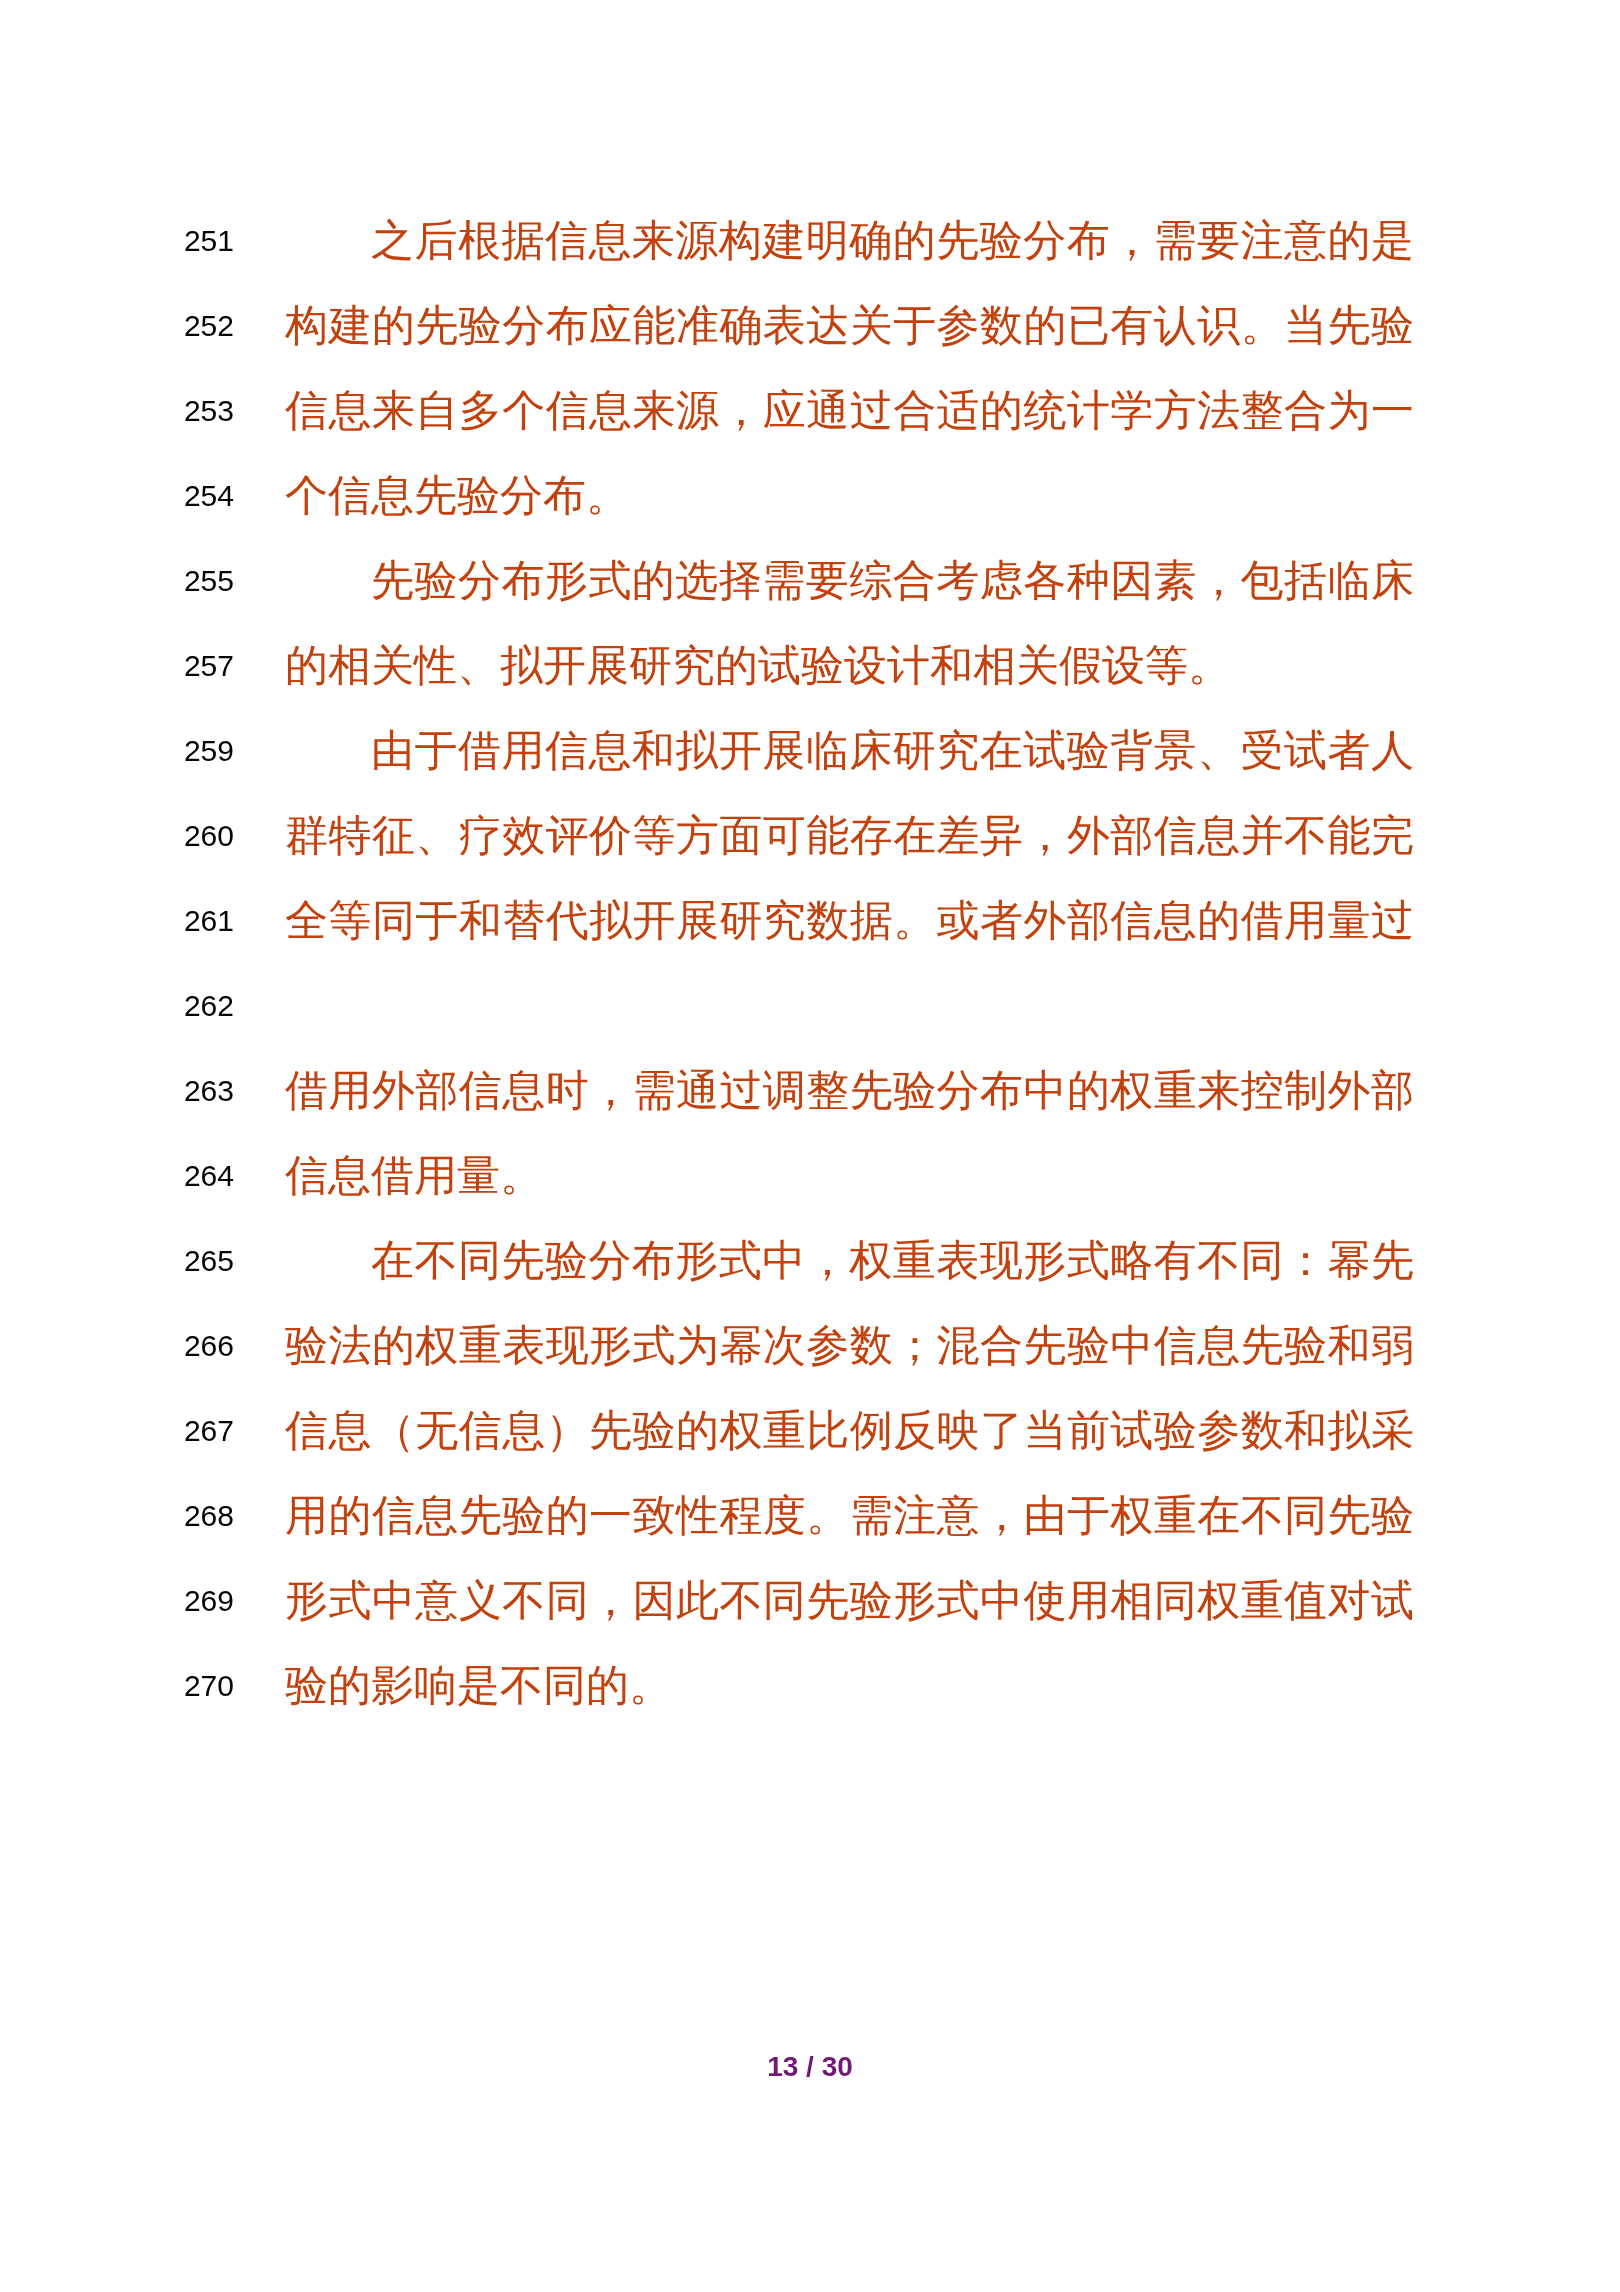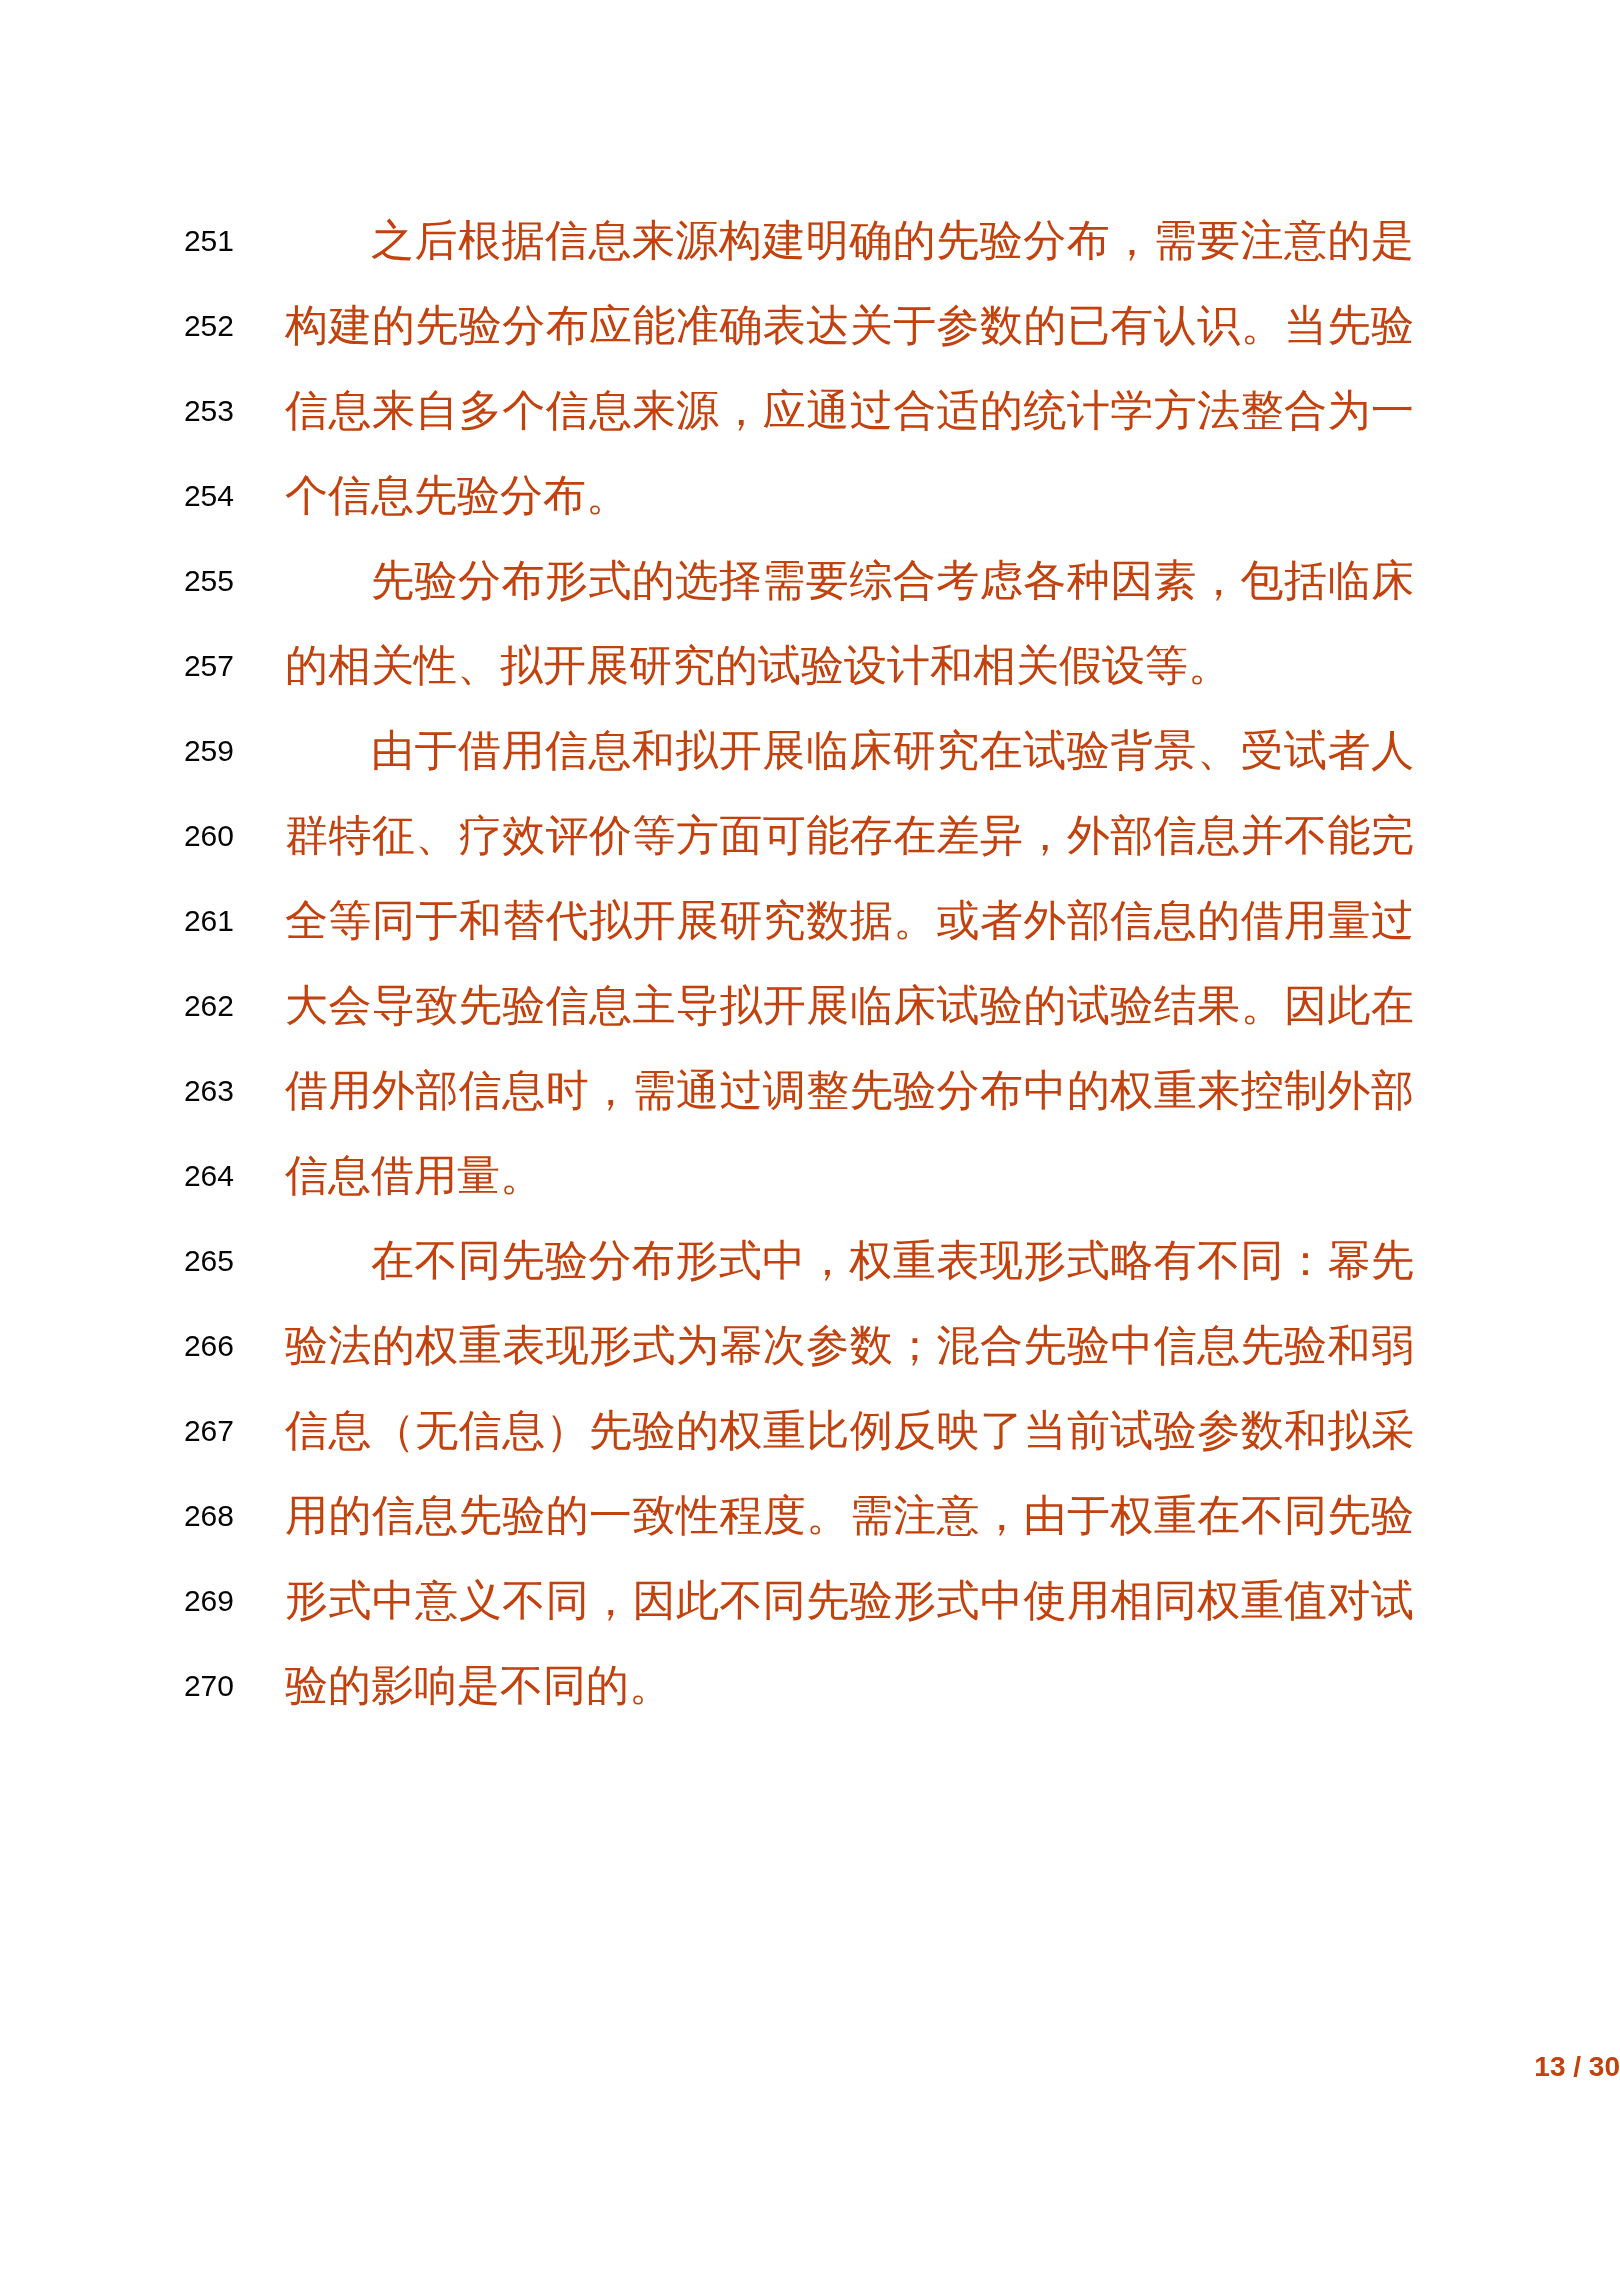--- a/index.html
+++ b/index.html
@@ -40,25 +40,25 @@
     font-size:43px;
     line-height:1.15;
     color:#c2410c;
   }
   .indent{text-indent:86px;}
   .fill{text-align:justify;text-align-last:justify;}
   .end{text-align:left;text-align-last:left;}
   .footer{
     position:absolute;
     left:0;top:2051px;width:100%;
-    text-align:right;
+    text-align:center;
     font-family:"Liberation Sans","DejaVu Sans",sans-serif;
     font-weight:700;
     font-size:28px;
-    color:#c2410c;
+    color:#701a75;
   }
 </style>
 </head>
 <body>
 
 <div class="page">
   <div class="lines">
 
     <div class="line">
       <span class="line-no">251</span>
@@ -91,21 +91,20 @@
     <div class="line">
       <span class="line-no">260</span>
       <p class="line-text fill">群特征、疗效评价等方面可能存在差异，外部信息并不能完</p>
     </div>
     <div class="line">
       <span class="line-no">261</span>
       <p class="line-text fill">全等同于和替代拟开展研究数据。或者外部信息的借用量过</p>
     </div>
     <div class="line">
       <span class="line-no">262</span>
-      <p class="line-text fill">大会导致先验信息主导拟开展临床试验的试验结果。因此在</p>
     </div>
     <div class="line">
       <span class="line-no">263</span>
       <p class="line-text fill">借用外部信息时，需通过调整先验分布中的权重来控制外部</p>
     </div>
     <div class="line">
       <span class="line-no">264</span>
       <p class="line-text end">信息借用量。</p>
     </div>
     <div class="line">

